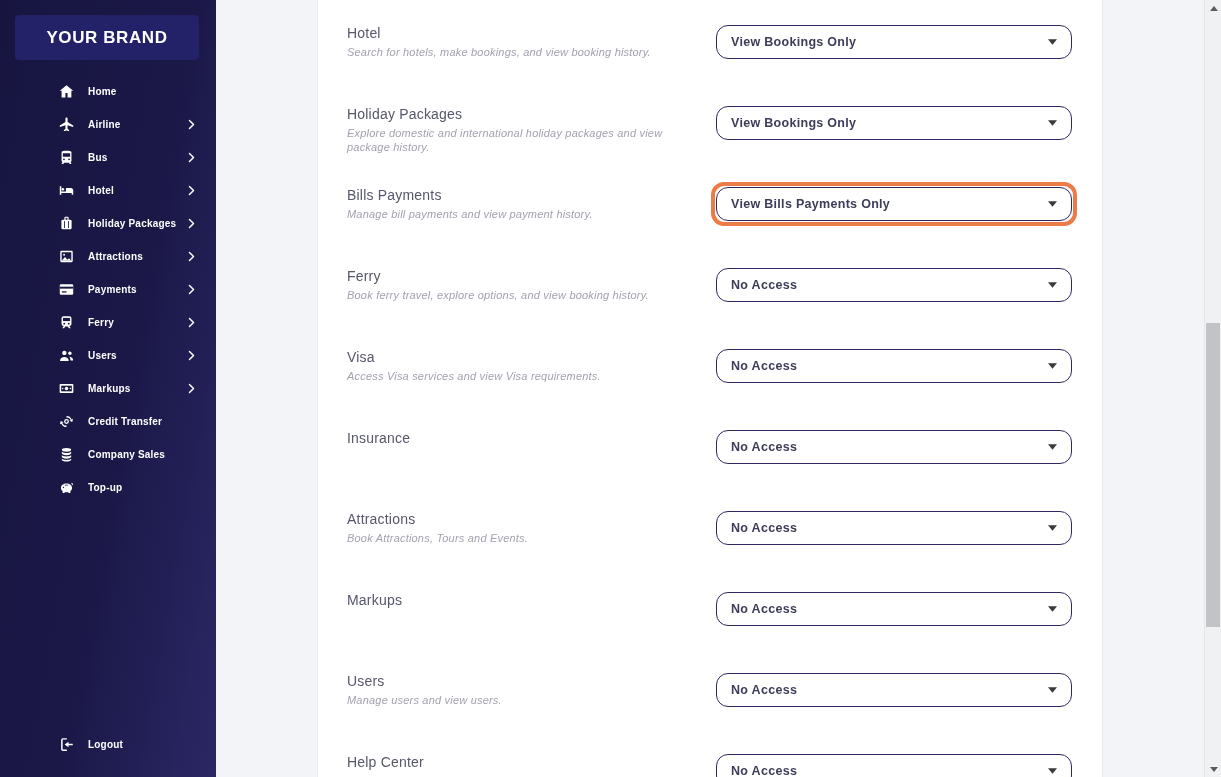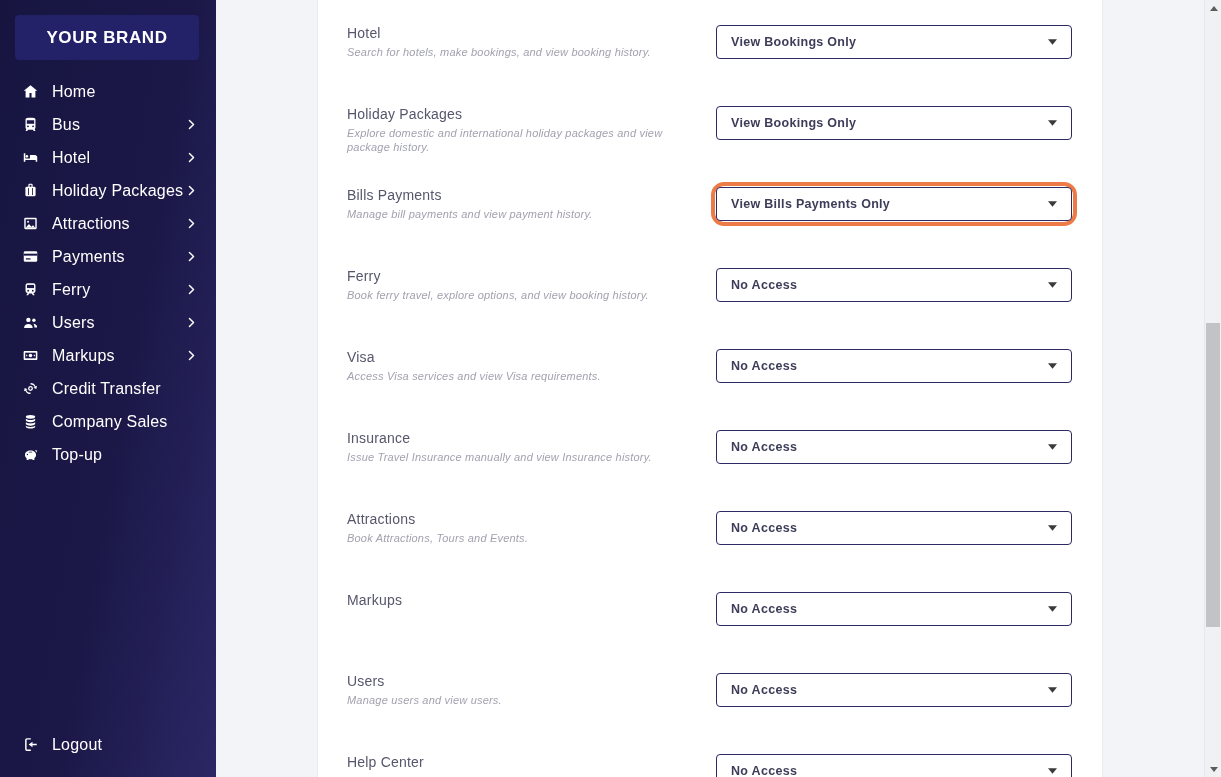--- a/index.html
+++ b/index.html
@@ -18,21 +18,21 @@
     color:#fff; display:flex; flex-direction:column; z-index:2;text-align:right;
   }
   .brand {
     margin:15px 17px 0 15px; height:45px; background:#232167; border-radius:4px;
     display:flex; align-items:center; justify-content:center;
     font-size:17px; font-weight:bold; letter-spacing:.6px; color:#fff;
   }
   .nav { margin-top:15px; }
   .nav-item {
     display:flex; align-items:center; height:33px; padding:0 18px 0 22px;
-    cursor:pointer; font-size:16px; font-weight:normal; color:#fff; white-space:nowrap;
+    cursor:pointer; font-size:10px; font-weight:bold; color:#fff; white-space:nowrap;margin-left:36px;
   }
   .nav-icon { width:17px; height:17px; margin-right:13px; flex:0 0 17px; display:flex; align-items:center; justify-content:center; }
   .nav-icon svg { width:17px; height:17px; display:block; }
   .nav-label { letter-spacing:.2px; }
   .chev { margin-left:auto; display:flex; }
   .chev svg { width:13px; height:13px; }
   .sidebar-footer { margin-top:auto; padding-bottom:16px; }
 
   
   .main {
@@ -49,21 +49,21 @@
   .perm-text { width:370px; padding-right:20px; }
   .perm-title { font-size:14px; color:#56566c; letter-spacing:.2px; margin-bottom:4px; }
   .perm-desc { font-size:11px; font-style:italic; color:#a2a2b0; line-height:1.3; letter-spacing:.2px; }
   .dd-wrap {
     margin-left:auto; margin-top:-5px; margin-right:-5px;
     border:4px solid transparent; border-radius:13px; padding:1px;
   }
   .dd-wrap.hl { border-color:var(--hl,#ed7b47); }
   .dd {
     width:356px; height:34px; background:#fff;
-    border:1.5px solid #2c2963; border-radius:4px;
+    border:1.5px solid #2c2963; border-radius:12px;
     display:flex; align-items:center; padding:0 14px; cursor:pointer;
   }
   .dd-label { font-size:12.5px; font-weight:bold; color:#3d3d59; letter-spacing:.3px; }
   .dd-caret { margin-left:auto; display:flex; }
   .dd-caret svg { width:9px; height:6px; }
 
   
   .scrollbar {
     position:absolute; right:0; top:0; bottom:0; width:17px;
     background:#f0f1f3; border-left:1px solid #e6e7e9; z-index:3;
@@ -89,20 +89,33 @@
           <span class="nav-icon">
             <svg viewBox="0 0 24 24">
               <path fill="#fff" d="M12 3 2.5 11h2.6v9.5h5.4V14h3v6.5h5.4V11h2.6z"></path>
             </svg>
           </span>
           <span class="nav-label">Home</span>
         </div>
         <div class="nav-item">
           <span class="nav-icon">
             <svg viewBox="0 0 24 24">
+              <path fill="#fff" d="M21.5 15.6v-2.2l-8-4.8V3.7c0-.9-.7-1.6-1.5-1.6s-1.5.7-1.5 1.6v4.9l-8 4.8v2.2l8-2.4v5l-2.2 1.6v1.7L12 20.4l3.7 1.1v-1.7L13.5 18.2v-5z"></path>
+            </svg>
+          </span>
+          <span class="nav-label">Airline</span>
+          <span class="chev">
+            <svg viewBox="0 0 16 16">
+              <path d="M5.5 3l5 5-5 5" fill="none" stroke="#fff" stroke-width="1.8" stroke-linecap="round" stroke-linejoin="round"></path>
+            </svg>
+          </span>
+        </div>
+        <div class="nav-item">
+          <span class="nav-icon">
+            <svg viewBox="0 0 24 24">
               <path fill="#fff" d="M5 4.5C5 3.1 8.1 2.5 12 2.5s7 .6 7 2v12c0 .8-.5 1.5-1.2 1.8l1 2v1h-2.3l-1-2H8.5l-1 2H5.2v-1l1-2C5.5 18 5 17.3 5 16.5z"></path>
               <rect fill="#1b1848" x="6.8" y="6" width="10.4" height="5"></rect>
               <circle fill="#1b1848" cx="8.4" cy="14.6" r="1.3"></circle>
               <circle fill="#1b1848" cx="15.6" cy="14.6" r="1.3"></circle>
             </svg>
           </span>
           <span class="nav-label">Bus</span>
           <span class="chev">
             <svg viewBox="0 0 16 16">
               <path d="M5.5 3l5 5-5 5" fill="none" stroke="#fff" stroke-width="1.8" stroke-linecap="round" stroke-linejoin="round"></path>
@@ -345,21 +358,20 @@
                   <svg viewBox="0 0 10 6">
                     <path fill="#3a3a3a" d="M0 0h10L5 6z"></path>
                   </svg>
                 </span>
               </div>
             </div>
           </div>
           <div class="perm-row">
             <div class="perm-text">
               <div class="perm-title">Insurance</div>
-              <div class="perm-desc">Issue Travel Insurance manually and view Insurance history.</div>
             </div>
             <div class="dd-wrap">
               <div class="dd">
                 <span class="dd-label">No Access</span>
                 <span class="dd-caret">
                   <svg viewBox="0 0 10 6">
                     <path fill="#3a3a3a" d="M0 0h10L5 6z"></path>
                   </svg>
                 </span>
               </div>

